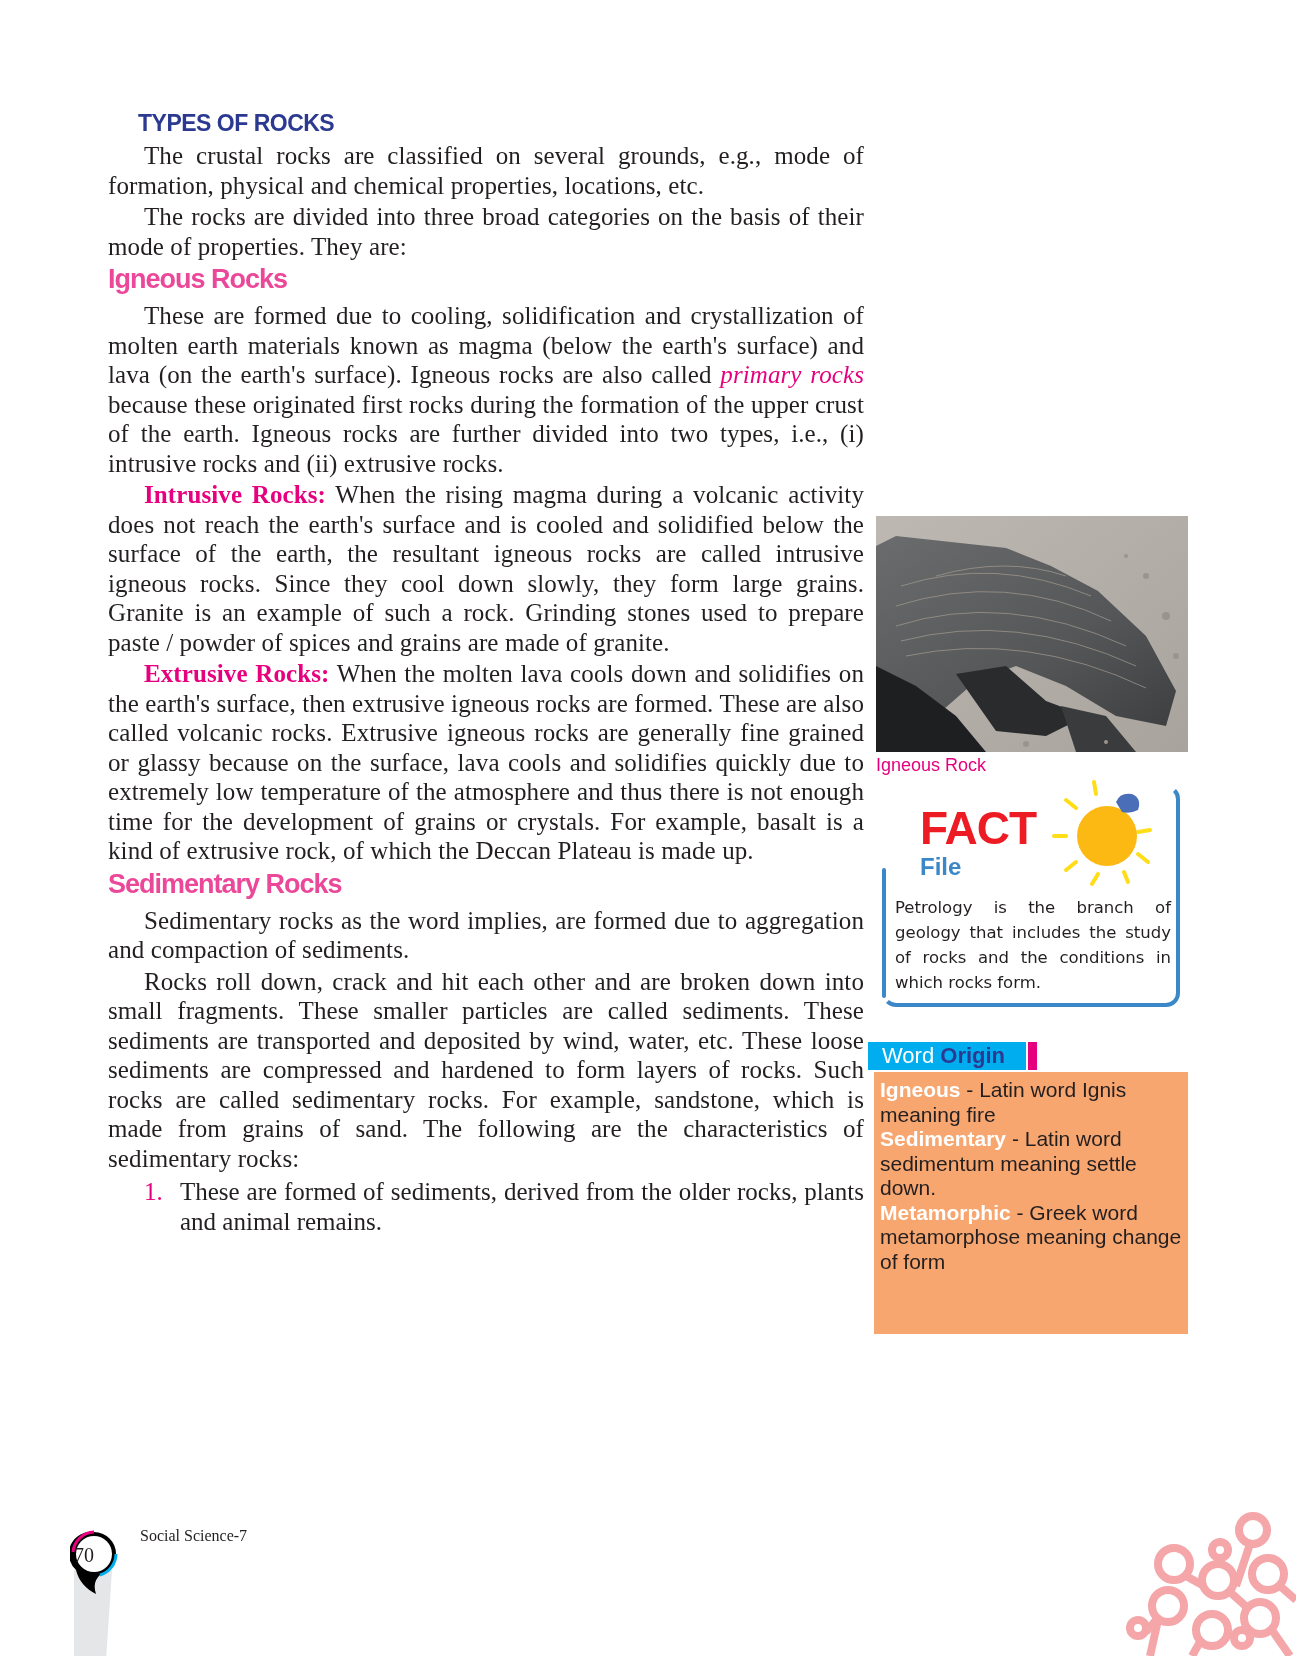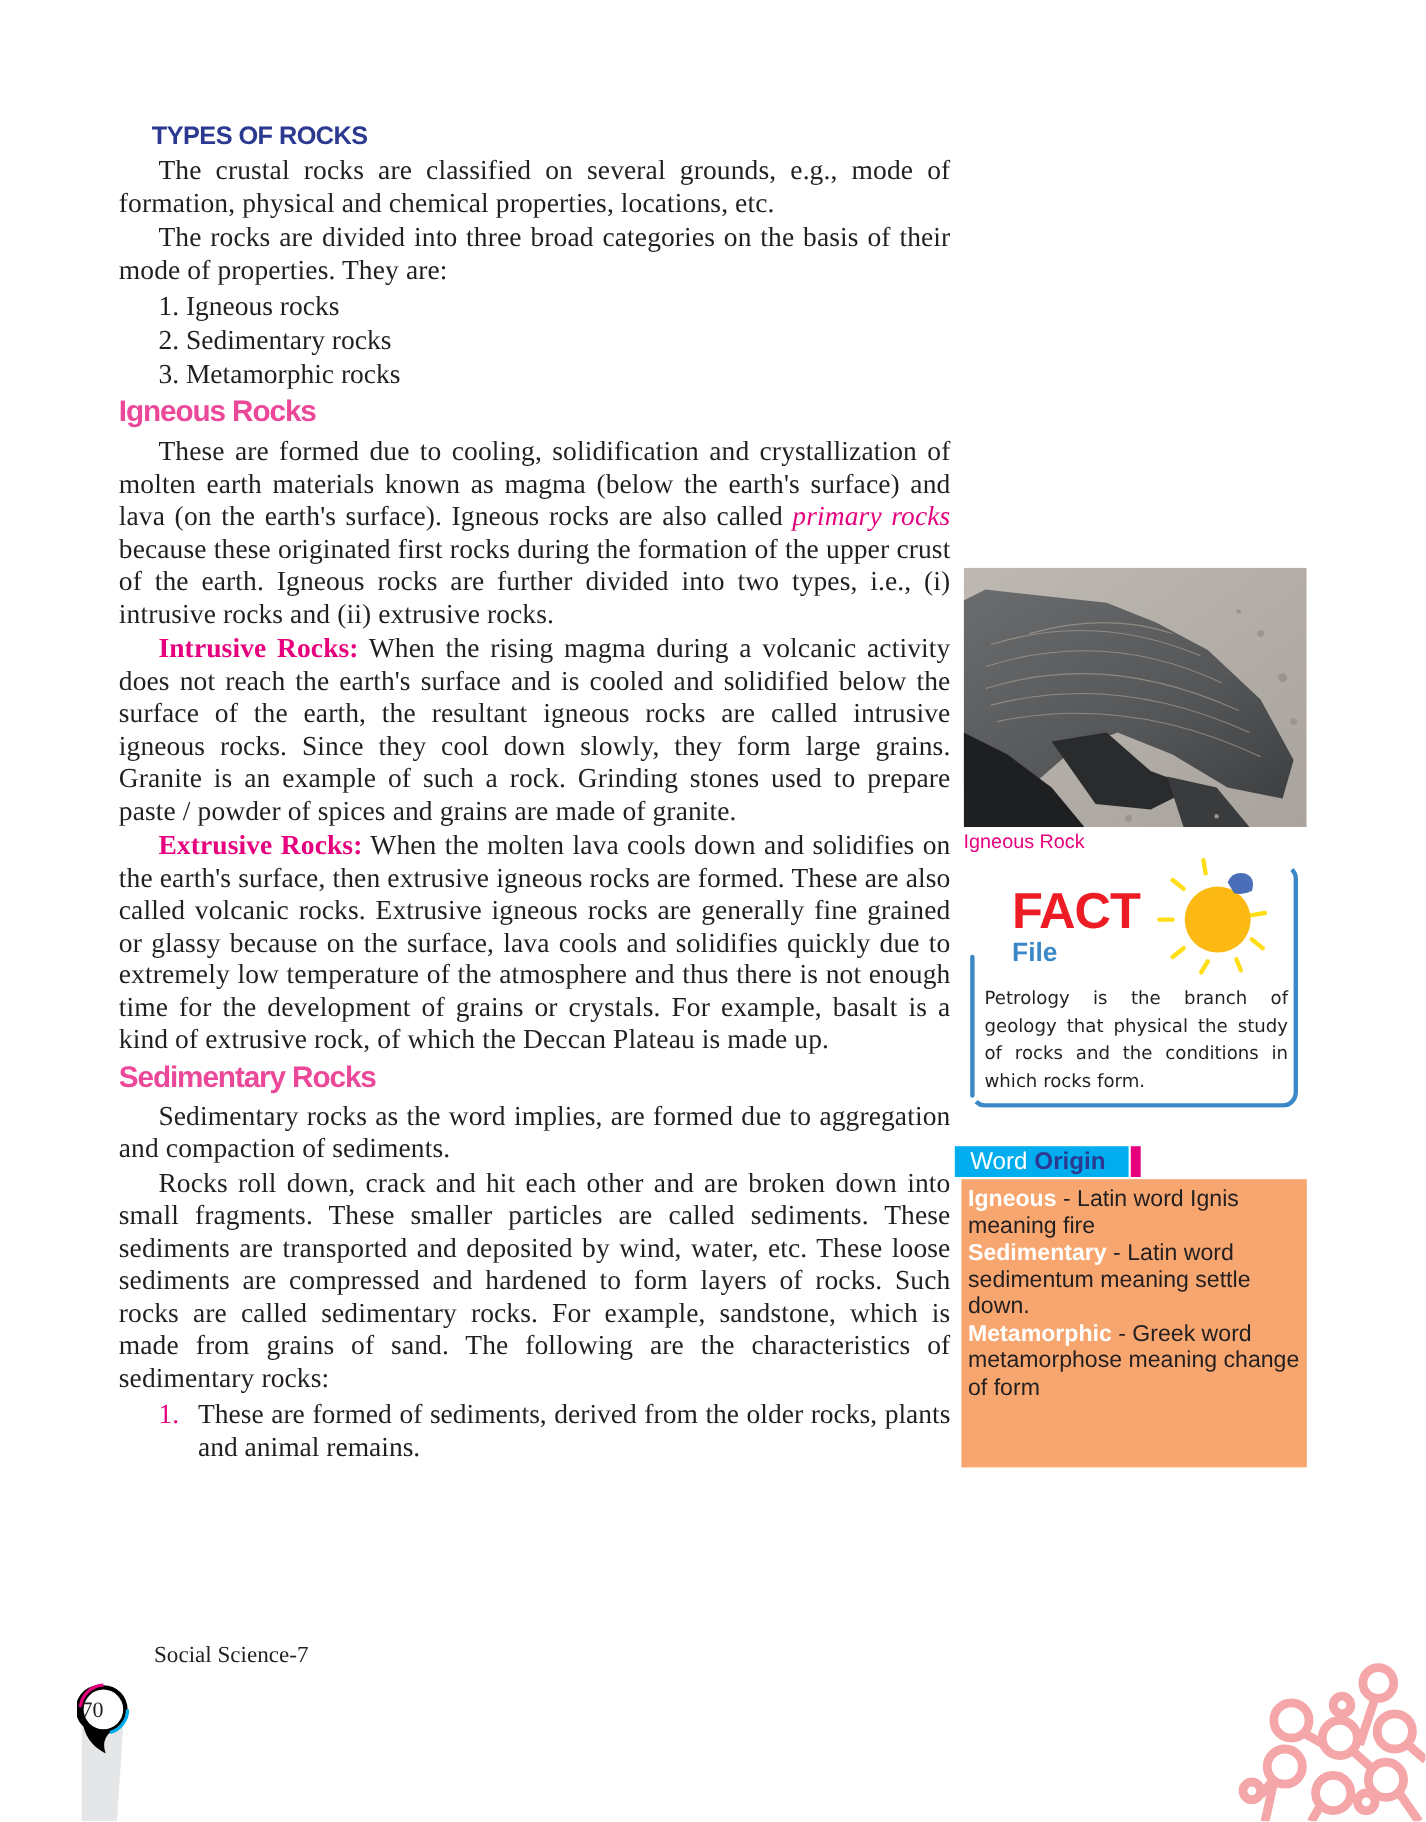--- a/index.html
+++ b/index.html
@@ -32,35 +32,30 @@
 
     .wo-header { position: absolute; left: 868px; top: 1042px; width: 158px; height: 28px; background: #00aeef; font-family: "Liberation Sans", sans-serif; font-size: 22px; line-height: 28px; color: #ffffff; padding-left: 14px; box-sizing: border-box; }
     .wo-header .blue { color: #2b3990; font-weight: bold; }
     .wo-accent { position: absolute; left: 1028px; top: 1042px; width: 9px; height: 28px; background: #e6007e; }
     .wo-body { position: absolute; left: 874px; top: 1072px; width: 314px; height: 262px; background: #f7a66f; padding: 6px 6px 0 6px; box-sizing: border-box; font-family: "Liberation Sans", sans-serif; font-size: 21px; line-height: 24.5px; color: #231f20; }
     .wo-body .term { color: #ffffff; font-weight: bold; }
 
     .footer-bar { position: absolute; left: 74px; top: 1570px; width: 38px; height: 86px; background: #e5e6e7; clip-path: polygon(0 0, 100% 0, 85% 100%, 0 100%); }
     .page-pin { position: absolute; left: 70px; top: 1530px; width: 48px; height: 66px; }
     .page-num { position: absolute; left: 74px; top: 1544px; width: 40px; text-align: left; font-family: "Liberation Serif", serif; font-size: 20px; color: #231f20; }
-    .footer-text { position: absolute; left: 140px; top: 1492px; font-family: "Liberation Serif", serif; font-size: 21px; color: #231f20; }
+    .footer-text { position: absolute; left: 140px; top: 1527px; font-family: "Liberation Serif", serif; font-size: 16px; color: #231f20; }
     .deco { position: absolute; left: 1100px; top: 1490px; width: 196px; height: 166px; }
   </style>
 </head>
 <body>
 
 <div class="main">
   <div class="title-main">TYPES OF ROCKS</div>
   <p class="p">The crustal rocks are classified on several grounds, e.g., mode of formation, physical and chemical properties, locations, etc.</p>
   <p class="p">The rocks are divided into three broad categories on the basis of their mode of properties. They are:</p>
-  <ul class="list">
-    <li>1. Igneous rocks</li>
-    <li>2. Sedimentary rocks</li>
-    <li>3. Metamorphic rocks</li>
-  </ul>
 
   <div class="h2">Igneous Rocks</div>
   <p class="p"><span>These are formed due to cooling, solidification and crystallization of molten earth materials known as magma (below the earth's surface) and lava (on the earth's surface). Igneous rocks are also called </span><em class="pink">primary rocks</em><span> because these originated first rocks during the formation of the upper crust of the earth. Igneous rocks are further divided into two types, i.e., (i) intrusive rocks and (ii) extrusive rocks.</span></p>
   <p class="p"><span class="pink-bold">Intrusive Rocks:</span><span> When the rising magma during a volcanic activity does not reach the earth's surface and is cooled and solidified below the surface of the earth, the resultant igneous rocks are called intrusive igneous rocks. Since they cool down slowly, they form large grains. Granite is an example of such a rock. Grinding stones used to prepare paste / powder of spices and grains are made of granite.</span></p>
   <p class="p"><span class="pink-bold">Extrusive Rocks:</span><span> When the molten lava cools down and solidifies on the earth's surface, then extrusive igneous rocks are formed. These are also called volcanic rocks. Extrusive igneous rocks are generally fine grained or glassy because on the surface, lava cools and solidifies quickly due to extremely low temperature of the atmosphere and thus there is not enough time for the development of grains or crystals. For example, basalt is a kind of extrusive rock, of which the Deccan Plateau is made up.</span></p>
 
   <div class="h2">Sedimentary Rocks</div>
   <p class="p">Sedimentary rocks as the word implies, are formed due to aggregation and compaction of sediments.</p>
   <p class="p">Rocks roll down, crack and hit each other and are broken down into small fragments. These smaller particles are called sediments. These sediments are transported and deposited by wind, water, etc. These loose sediments are compressed and hardened to form layers of rocks. Such rocks are called sedimentary rocks. For example, sandstone, which is made from grains of sand. The following are the characteristics of sedimentary rocks:</p>
   <ul class="num-list">
@@ -117,21 +112,21 @@
     <line x1="4" y1="58" x2="16" y2="58"></line>
     <line x1="16" y1="92" x2="26" y2="84"></line>
     <line x1="42" y1="106" x2="48" y2="96"></line>
     <line x1="78" y1="104" x2="74" y2="94"></line>
     <line x1="98" y1="84" x2="88" y2="76"></line>
     <line x1="100" y1="52" x2="88" y2="54"></line>
   </g>
   <circle cx="57" cy="58" r="30" fill="#fdb913"></circle>
   <path d="M66 24 Q70 14 82 16 Q92 20 88 32 Q80 36 72 34 Z" fill="#4a6fb8"></path>
 </svg>
-<div class="fact-text">Petrology is the branch of geology that physical the study of rocks and the conditions in which rocks form.</div>
+<div class="fact-text">Petrology is the branch of geology that includes the study of rocks and the conditions in which rocks form.</div>
 
 <div class="wo-header"><span>Word </span><span class="blue">Origin</span></div>
 <div class="wo-accent"></div>
 <div class="wo-body">
   <div><span class="term">Igneous</span><span> - Latin word Ignis meaning fire</span></div>
   <div><span class="term">Sedimentary</span><span> - Latin word sedimentum meaning settle down.</span></div>
   <div><span class="term">Metamorphic</span><span> - Greek word metamorphose meaning change of form</span></div>
 </div>
 
 <div class="footer-bar"></div>

